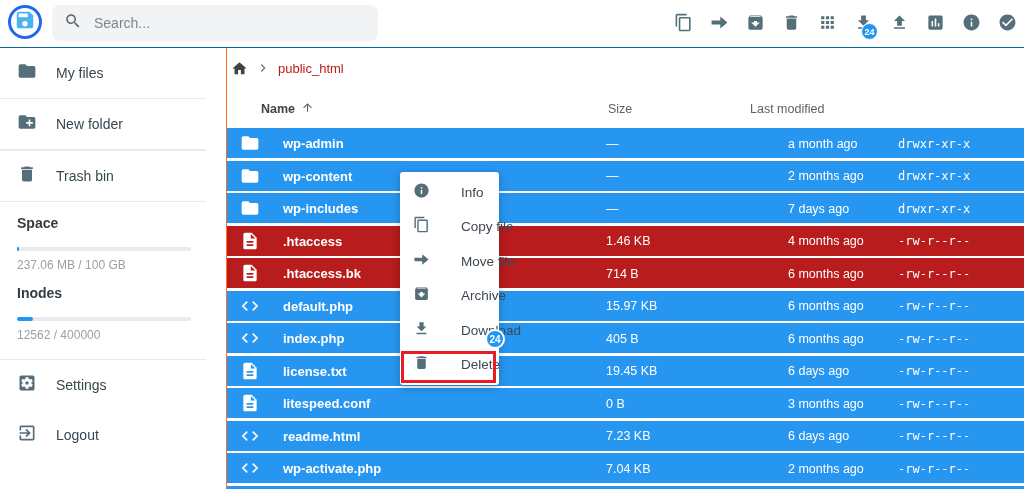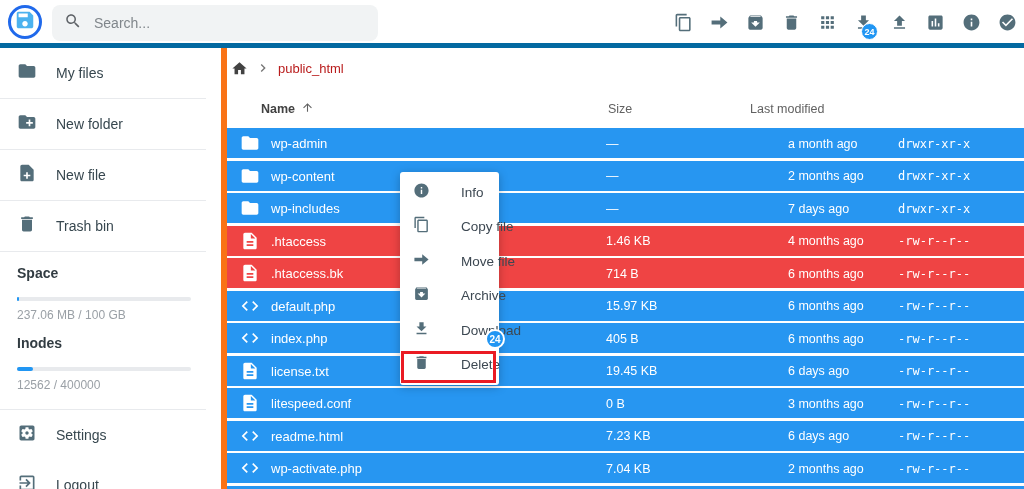--- a/index.html
+++ b/index.html
@@ -1,34 +1,34 @@
 <!DOCTYPE html>
 <html><head>
 <meta charset="utf-8">
 <style>
   * { margin:0; padding:0; box-sizing:border-box; }
   html,body { background:#fff; }
   body { font-family:"Liberation Sans", sans-serif; }
   .app { position:relative; width:1024px; height:489px; background:#fff; overflow:hidden; }
 
   
-  .topbar { position:absolute; top:0; left:0; width:1024px; height:48px; background:#fff; border-bottom:5px solid #0369a1; z-index:5; }
+  .topbar { position:absolute; top:0; left:0; width:1024px; height:48px; background:#fff; border-bottom:1px solid #0369a1; z-index:5; }
   .logo { position:absolute; left:8px; top:5px; width:34px; height:34px; border-radius:50%; border:3px solid #2069eb; background:#fff; display:flex; align-items:center; justify-content:center; }
   .logo svg { width:22px; height:22px; fill:#4cb2ef; }
   .search { position:absolute; left:52px; top:5px; width:326px; height:36px; background:#f1f3f4; border-radius:8px; display:flex; align-items:center; padding-left:12px; }
   .search svg { width:18px; height:18px; fill:#5f6368; flex:none; }
   .search input { border:none; outline:none; background:transparent; margin-left:12px; font-size:14px; color:#3c4043; width:260px; font-family:"Liberation Sans", sans-serif; }
   .search input::placeholder { color:#80868b; }
   .toolbar { position:absolute; right:7px; top:13px; display:flex; gap:17px; }
   .tbtn { position:relative; width:19px; height:19px; cursor:pointer; }
   .tbtn svg { width:19px; height:19px; fill:#546e7a; }
   .tbadge { position:absolute; left:7px; top:10px; width:17px; height:17px; background:#2196f3; border:1.5px solid #fff; border-radius:50%; color:#fff; font-size:9px; font-weight:bold; display:flex; align-items:center; justify-content:center; }
 
   
-  .sidebar { position:absolute; top:48px; left:0; width:227px; bottom:0; background:#fff; border-right:6px solid #f97316; }
+  .sidebar { position:absolute; top:48px; left:0; width:227px; bottom:0; background:#fff; border-right:1px solid #f97316; }
   .nav-item { height:50px; display:flex; align-items:center; padding-left:17px; gap:19px; cursor:pointer; }
   .nav-item svg { width:20px; height:20px; fill:#546e7a; flex:none; }
   .nav-item .lbl { font-size:14px; color:#37474f; }
   .sdivider { width:206px; border-top:1px solid #e8eaed; }
   .usage { padding-left:17px; }
   .usage .utitle { margin-top:13px; font-size:14px; font-weight:bold; color:#323c42; }
   .bar { width:174px; height:4px; background:#e8eaed; border-radius:2px; margin-top:16px; }
   .bar .fill { height:4px; background:#2196f3; border-radius:2px; }
   .utext { margin-top:7px; font-size:12px; color:#9aa0a6; }
   .sdivider.bottom { margin-top:17px; }
@@ -41,24 +41,24 @@
   .breadcrumb .path { font-size:13px; color:#b91c1c; }
   .thead { position:absolute; top:53px; left:0; width:100%; height:16px; }
   .thead .h-name { position:absolute; left:14px; top:0; font-size:12.5px; font-weight:bold; color:#424242; display:flex; align-items:center; gap:6px; cursor:pointer;padding-left:20px; }
   .thead .h-name svg { width:13px; height:13px; fill:#616161; }
   .thead .h-size { position:absolute; left:381px; top:1px; font-size:12.5px; color:#616161; cursor:pointer; }
   .thead .h-mod  { position:absolute; left:523px; top:1px; font-size:12.5px; color:#616161; cursor:pointer; }
 
   .rows { position:absolute; top:80px; left:0; width:100%; bottom:0; overflow:hidden; }
   .row { position:relative; height:30px; margin-bottom:2.5px; color:#fff; cursor:pointer; }
   .row.sel { background:#2796f1; }
-  .row.light { background:#ef4444; }
+  .row.light { background:#b91c1c; }
   .row .ricon { position:absolute; left:13px; top:5px; }
   .row .ricon svg { width:20px; height:20px; fill:#fff; display:block; }
-  .row .rname { position:absolute; left:44px; top:8px; font-size:13px; font-weight:normal; }
+  .row .rname { position:absolute; left:56px; top:8px; font-size:13px; font-weight:bold; }
   .row .rsize { position:absolute; left:379px; top:8.5px; font-size:12.5px; }
   .row .rdate { position:absolute; left:529px; top:8.5px; font-size:12.5px;margin-left:32px; }
   .row .rperm { position:absolute; left:671px; top:8.5px; font-size:12px; font-family:"DejaVu Sans Mono", monospace; letter-spacing:0; }
 
   
   .menu { position:absolute; left:400px; top:172px; width:99px; background:#fff; border-radius:3px; box-shadow:0 2px 10px rgba(0,0,0,.25); padding:3px 0; z-index:10; }
   .mitem { position:relative; height:34.5px; display:flex; align-items:center; padding-left:13px; gap:31px; cursor:pointer; white-space:nowrap; }
   .mitem svg { width:17px; height:17px; fill:#546e7a; flex:none; }
   .mitem .mlbl { font-size:13.5px; color:#3d4852; }
   .mbadge { position:absolute; right:-6px; top:16px; width:20px; height:20px; background:#2196f3; border:2px solid #fff; border-radius:50%; color:#fff; font-size:10px; font-weight:bold; display:flex; align-items:center; justify-content:center; z-index:11; }
@@ -126,26 +126,20 @@
       <span class="lbl">My files</span>
     </div>
     <div class="sdivider"></div>
     <div class="nav-item">
       <span><svg viewBox="0 0 24 24">
             <path d="M20 6h-8l-2-2H4c-1.1 0-2 .9-2 2v12c0 1.1.9 2 2 2h16c1.1 0 2-.9 2-2V8c0-1.1-.9-2-2-2zm-1 8h-3v3h-2v-3h-3v-2h3V9h2v3h3v2z"></path>
           </svg></span>
       <span class="lbl">New folder</span>
     </div>
     <div class="sdivider"></div>
-    <div class="nav-item">
-      <span><svg viewBox="0 0 24 24">
-            <path d="M14 2H6c-1.1 0-2 .9-2 2v16c0 1.1.9 2 2 2h12c1.1 0 2-.9 2-2V8l-6-6zm2 14h-3v3h-2v-3H8v-2h3v-3h2v3h3v2z"></path>
-          </svg></span>
-      <span class="lbl">New file</span>
-    </div>
     <div class="sdivider"></div>
     <div class="nav-item">
       <span><svg viewBox="0 0 24 24">
             <path d="M6 19c0 1.1.9 2 2 2h8c1.1 0 2-.9 2-2V7H6v12zM19 4h-3.5l-1-1h-5l-1 1H5v2h14V4z"></path>
           </svg></span>
       <span class="lbl">Trash bin</span>
     </div>
     <div class="sdivider"></div>
 
     <div class="usage">

